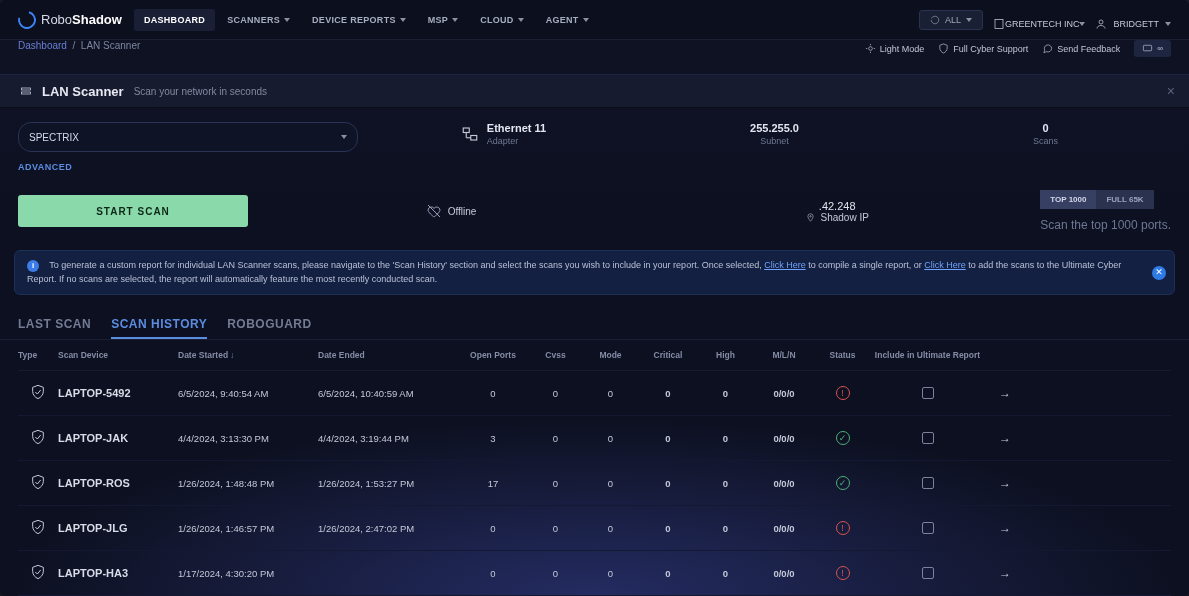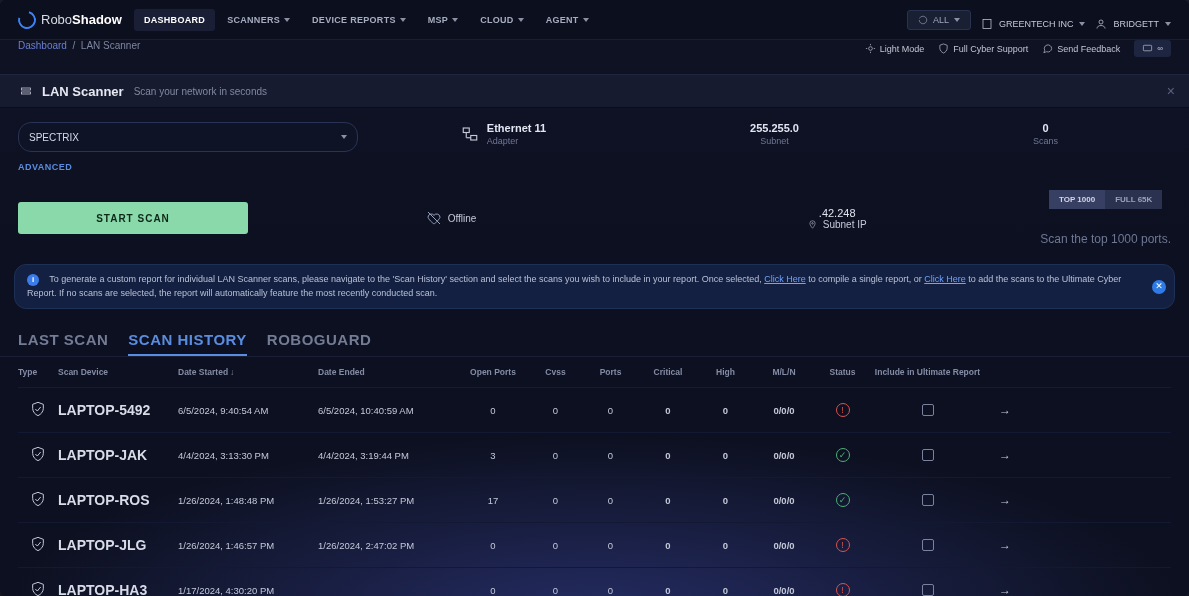--- a/index.html
+++ b/index.html
@@ -9,21 +9,21 @@
 .logo { display: flex; align-items: center; gap: 5px; margin-right: 12px; }
 .logo-icon { width: 18px; height: 18px; border: 2px solid #3b82f6; border-radius: 50%; border-top-color: transparent; transform: rotate(-30deg); }
 .logo-text { font-size: 13px; color: #d8dbe6; }
 .logo-text b { font-weight: 700; color: #fff; }
 .nav-items { display: flex; gap: 2px; }
 .nav-item { padding: 6px 10px; font-size: 9px; font-weight: 700; letter-spacing: 0.3px; color: #a7adc0; cursor: pointer; border-radius: 3px; display: flex; align-items: center; gap: 4px; }
 .nav-item.active { background: #1a1f36; color: #fff; }
 .caret-down { width: 0; height: 0; border-left: 3px solid transparent; border-right: 3px solid transparent; border-top: 4px solid #8b91a4; }
 .nav-right { margin-left: auto; display: flex; align-items: flex-end; gap: 10px; }
 .btn-all { background: #1a2033; border: 1px solid #2a3250; padding: 4px 10px; border-radius: 3px; display: flex; align-items: center; gap: 5px; font-size: 9px; color: #9ca6bf; cursor: pointer; }
-.org-select { display: flex; align-items: center; gap: 6px; font-size: 9px; color: #c4c9d8; cursor: pointer; }
+.org-select { display: flex; align-items: center; gap: 0; font-size: 9px; color: #c4c9d8; cursor: pointer; }
 .user-select { display: flex; align-items: center; gap: 6px; font-size: 9px; color: #c4c9d8; cursor: pointer; }
 .subhead { height: 34px; display: flex; align-items: flex-start; padding: 0 18px; background: #0e1222; }
 .breadcrumb { font-size: 10px; color: #7e86a0; }
 .breadcrumb a { color: #6b7fd4; text-decoration: none; }
 .subhead-right { margin-left: auto; display: flex; align-items: center; gap: 14px; }
 .subhead-item { display: flex; align-items: center; gap: 4px; font-size: 9px; color: #c0c5d4; cursor: pointer; }
 .page-title-bar { height: 34px; background: #171b2f; display: flex; align-items: center; padding: 0 18px; border-top: 1px solid #1f2540; border-bottom: 1px solid #0b0e1a; position: relative; }
 .page-title-icon { width: 16px; height: 12px; margin-right: 8px; }
 .page-title { font-size: 13px; font-weight: 600; color: #e6e9f2; margin-right: 10px; }
 .page-subtitle { font-size: 10px; color: #8088a0; }
@@ -33,45 +33,45 @@
 .device-select { width: 340px; height: 30px; border: 1px solid #2a3355; border-radius: 13px; background: #0f1326; display: flex; align-items: center; padding: 0 10px; font-size: 10px; color: #d6daea; cursor: pointer; justify-content: space-between; }
 .stat-block { flex: 1; display: flex; flex-direction: column; align-items: center; font-size: 10px; color: #a0a7bd; }
 .stat-block .sv { font-size: 11px; color: #e2e6f2; font-weight: 600; margin-bottom: 2px; }
 .stat-block .sl { font-size: 9px; color: #707895; }
 .stat-inline { display: flex; align-items: center; gap: 8px; }
 .advanced-link { margin-top: 10px; font-size: 9px; font-weight: 700; letter-spacing: 0.5px; color: #5a8de0; cursor: pointer; }
 .config-row2 { display: flex; align-items: center; gap: 20px; margin-top: 18px; }
 .start-btn { width: 230px; height: 32px; background: #89d9aa; color: #0e2818; border: none; border-radius: 3px; font-size: 10px; font-weight: 700; letter-spacing: 1px; cursor: pointer; }
 .status-block { flex: 1; display: flex; flex-direction: column; align-items: center; justify-content: center; }
 .status-inline { display: flex; align-items: center; gap: 6px; font-size: 10px; color: #c4c9d8; }
-.port-toggle { display: flex; flex-direction: column; align-items: center; gap: 23px; }
+.port-toggle { display: flex; flex-direction: column; gap: 9px; }
 .port-btns { display: flex; gap: 0; }
 .port-btn { padding: 5px 10px; font-size: 8px; font-weight: 700; background: #2a3250; color: #9aa2bb; border: none; cursor: pointer; }
 .port-btn.active { background: #373f63; color: #d2d7e8; }
 .port-help { font-size: 12px; color: #6e7794; }
-.info-banner { margin: 8px 14px; padding: 8px 32px 8px 12px; background: #132041; border: 1px solid #1d3056; border-radius: 12px; font-size: 9px; color: #b8c0d6; line-height: 1.5; position: relative; }
+.info-banner { margin: 8px 14px; padding: 8px 32px 8px 12px; background: #132041; border: 1px solid #1d3056; border-radius: 6px; font-size: 9px; color: #b8c0d6; line-height: 1.5; position: relative; }
 .info-banner a { color: #6fa3ff; text-decoration: underline; cursor: pointer; }
 .info-icon { display: inline-block; width: 12px; height: 12px; border-radius: 50%; background: #3b7ce8; color: #fff; text-align: center; line-height: 12px; font-size: 8px; margin-right: 8px; font-weight: 700; }
 .info-close { position: absolute; right: 8px; top: 50%; transform: translateY(-50%); width: 14px; height: 14px; border-radius: 50%; background: #2e7be6; color: #fff; display: flex; align-items: center; justify-content: center; font-size: 9px; cursor: pointer; }
 .tabs { display: flex; gap: 20px; padding: 8px 18px 0; border-bottom: 1px solid #1a1f36; }
-.tab { font-size: 15px; font-weight: 700; letter-spacing: 0.5px; color: #737b95; padding: 6px 0; cursor: pointer; border-bottom: 2px solid transparent; }
+.tab { font-size: 12px; font-weight: 700; letter-spacing: 0.5px; color: #737b95; padding: 6px 0; cursor: pointer; border-bottom: 2px solid transparent; }
 .tab.active { color: #5a8de0; border-bottom-color: #5a8de0; }
 .table-wrap { padding: 0 18px; position: relative; }
 .table-wrap::before { content: ''; position: absolute; left: 0; right: 0; bottom: 0; height: 180px; background: radial-gradient(ellipse at 50% 100%, rgba(78,96,220,0.35), transparent 70%); pointer-events: none; }
 .thead { display: grid; grid-template-columns: 40px 120px 140px 140px 70px 55px 55px 60px 55px 62px 55px 115px 40px; padding: 10px 0; font-size: 8.5px; font-weight: 700; color: #848ca5; border-bottom: 1px solid #161b30; }
 .thead > div { display: flex; align-items: center; gap: 2px; }
 .trow { display: grid; grid-template-columns: 40px 120px 140px 140px 70px 55px 55px 60px 55px 62px 55px 115px 40px; padding: 12px 0; font-size: 9.5px; color: #c4c9d8; border-bottom: 1px solid #141933; align-items: center; position: relative; z-index: 1; }
 .cell-c { text-align: center; justify-content: center; }
 .shield-ic { width: 16px; height: 18px; }
 .status-ic { width: 14px; height: 14px; border-radius: 50%; margin: 0 auto; display: flex; align-items: center; justify-content: center; }
 .status-ic.warn { border: 1.5px solid #d9534f; color: #d9534f; font-size: 9px; }
 .status-ic.ok { border: 1.5px solid #4caf78; color: #4caf78; font-size: 9px; }
 .chk { width: 12px; height: 12px; border: 1.5px solid #7a829e; border-radius: 2px; margin: 0 auto; cursor: pointer; }
 .arrow-r { color: #c8ccda; font-size: 12px; cursor: pointer; text-align: center; }
-.device-name { font-weight: 700; font-size: 14px; color: #d8dce8; }
+.device-name { font-weight: 700; font-size: 11px; color: #d8dce8; }
 .num { text-align: center; }
 .icon-svg { fill: none; stroke: currentColor; stroke-width: 1.5; }
 </style>
 </head>
 <body>
 
 <div class="app-shell">
 
   <div class="topnav">
     <div class="logo">
@@ -220,21 +220,21 @@
           <span>Offline</span>
         </div>
       </div>
       <div class="status-block">
         <div class="sv">.42.248</div>
         <div class="status-inline">
             <svg class="icon-svg" width="9" height="9" viewBox="0 0 24 24">
               <path d="M12 2a7 7 0 0 1 7 7c0 5-7 13-7 13S5 14 5 9a7 7 0 0 1 7-7z"></path>
               <circle cx="12" cy="9" r="2"></circle>
             </svg>
-            <span class="sl">Subnet IP</span>
+            <span class="sl">Shadow IP</span>
           </div>
       </div>
       <div class="port-toggle">
         <div class="port-btns">
           <button class="port-btn active">TOP 1000</button>
           <button class="port-btn">FULL 65K</button>
         </div>
         <div class="port-help">Scan the top 1000 ports.</div>
       </div>
     </div>
@@ -256,21 +256,21 @@
     <div class="thead">
       <div>Type</div>
       <div>Scan Device</div>
       <div>
           <span>Date Started</span> 
           <span>↓</span>
         </div>
       <div>Date Ended</div>
       <div class="cell-c">Open Ports</div>
       <div class="cell-c">Cvss</div>
-      <div class="cell-c">Ports</div>
+      <div class="cell-c">Mode</div>
       <div class="cell-c">Critical</div>
       <div class="cell-c">High</div>
       <div class="cell-c">M/L/N</div>
       <div class="cell-c">Status</div>
       <div class="cell-c">Include in Ultimate Report</div>
       <div></div>
     </div>
     <div id="tbody">
         <div class="trow">
     <div class="cell-c"><svg class="shield-ic icon-svg" viewBox="0 0 24 24" style="color:#c4c9d8;">

